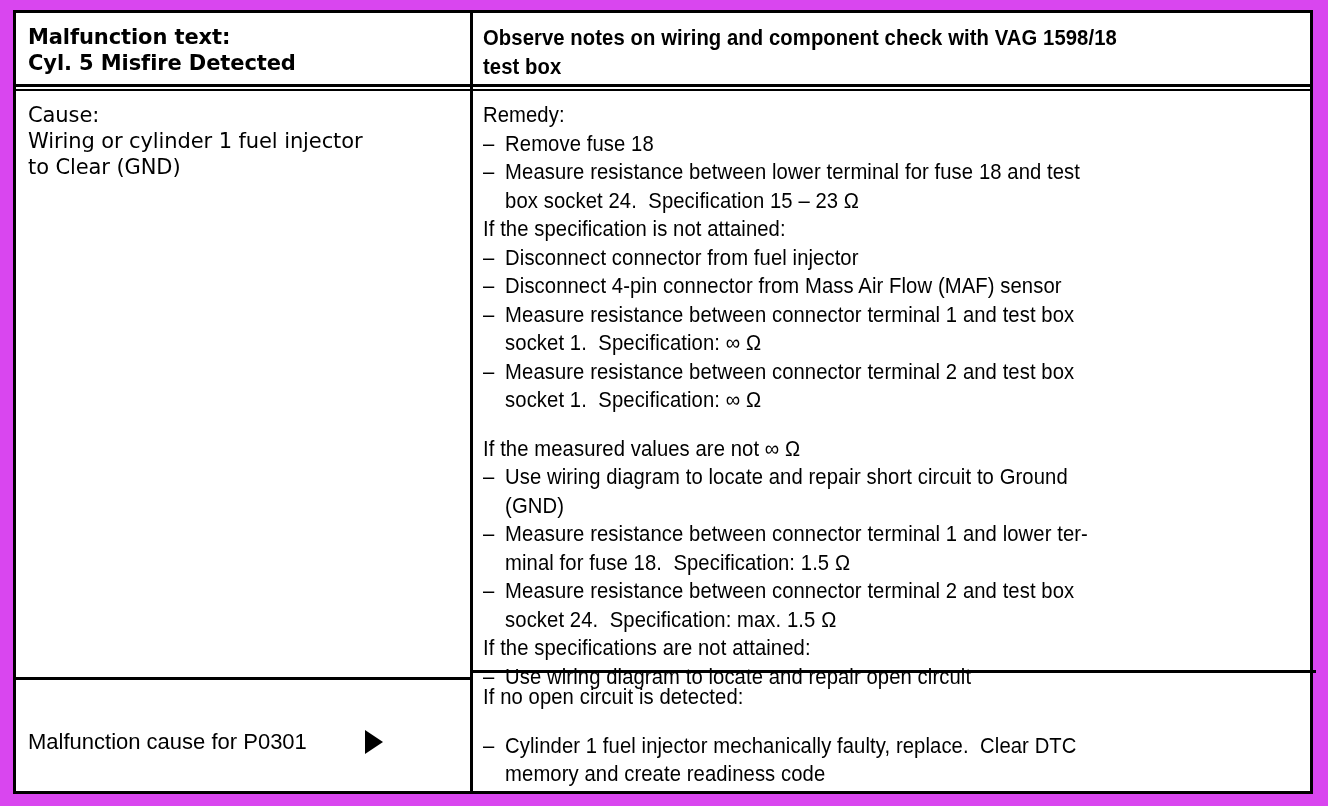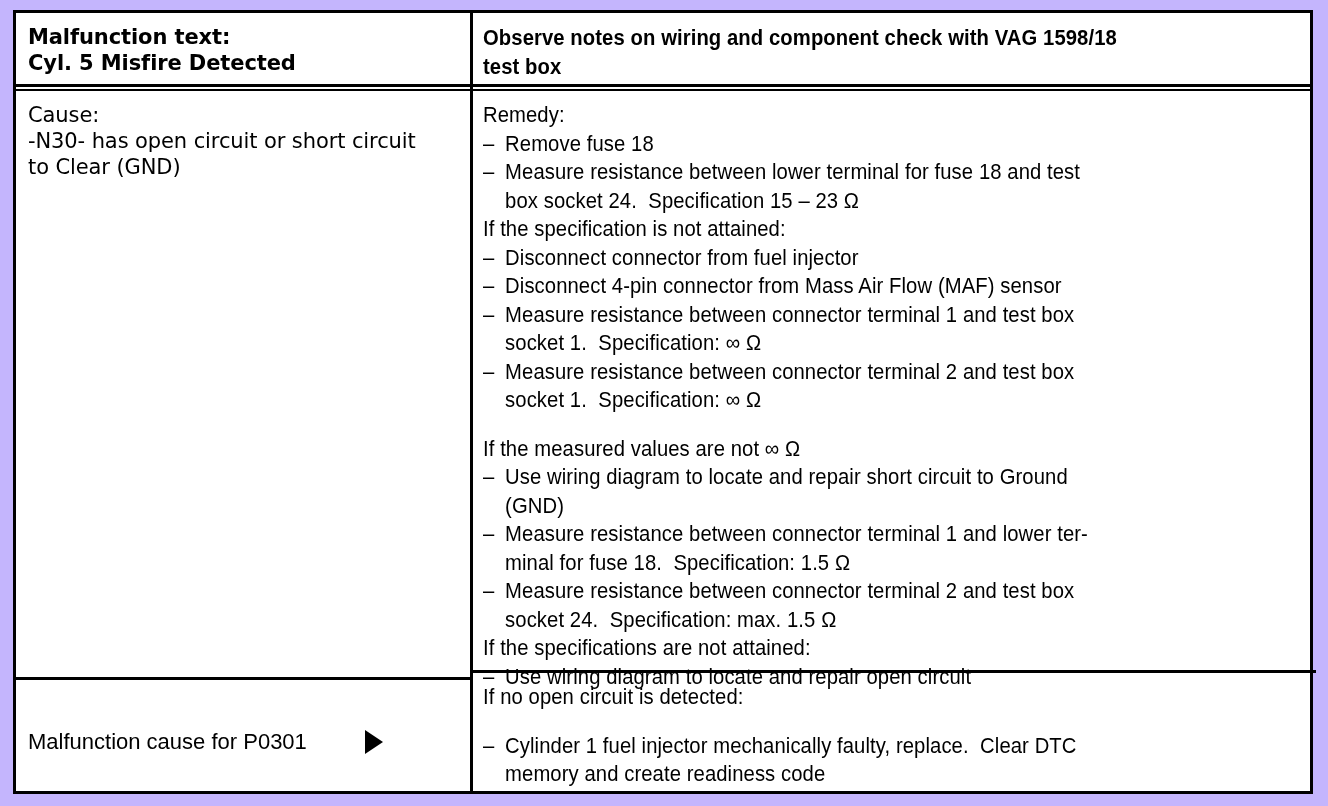--- a/index.html
+++ b/index.html
@@ -12,21 +12,21 @@
     height: 806px;
     font-family: "Liberation Sans", sans-serif;
     color: #000000;
     overflow: hidden;
   }
 
   #sheet {
     position: relative;
     width: 1328px;
     height: 806px;
-    background: #c4b5fd;
+    background: #d946ef;
   }
 
   
   .table {
     position: absolute;
     left: 13px;
     top: 10px;
     width: 1300px;
     height: 784px;
     box-sizing: border-box;
@@ -202,21 +202,21 @@
       <div class="left-type bold nowrap">Cyl. 5 Misfire Detected</div>
     </div>
 
     <div class="cell" id="cell-head-right">
       <div class="right-type bold nowrap">Observe notes on wiring and component check with VAG 1598/18</div>
       <div class="right-type bold nowrap">test box</div>
     </div>
 
     <div class="cell" id="cell-cause">
       <div class="left-type nowrap">Cause:</div>
-      <div class="left-type nowrap">-N30- has open circuit or short circuit</div>
+      <div class="left-type nowrap">Wiring or cylinder 1 fuel injector</div>
       <div class="left-type nowrap">to Clear (GND)</div>
     </div>
 
     <div class="cell" id="cell-remedy">
       <div class="right-type">
         <div class="line">Remedy:</div>
         <div id="remedy-list">
             <div class="li">
               <span class="dash">–</span>
               <span class="body"><span class="line">Remove fuse 18</span></span>

